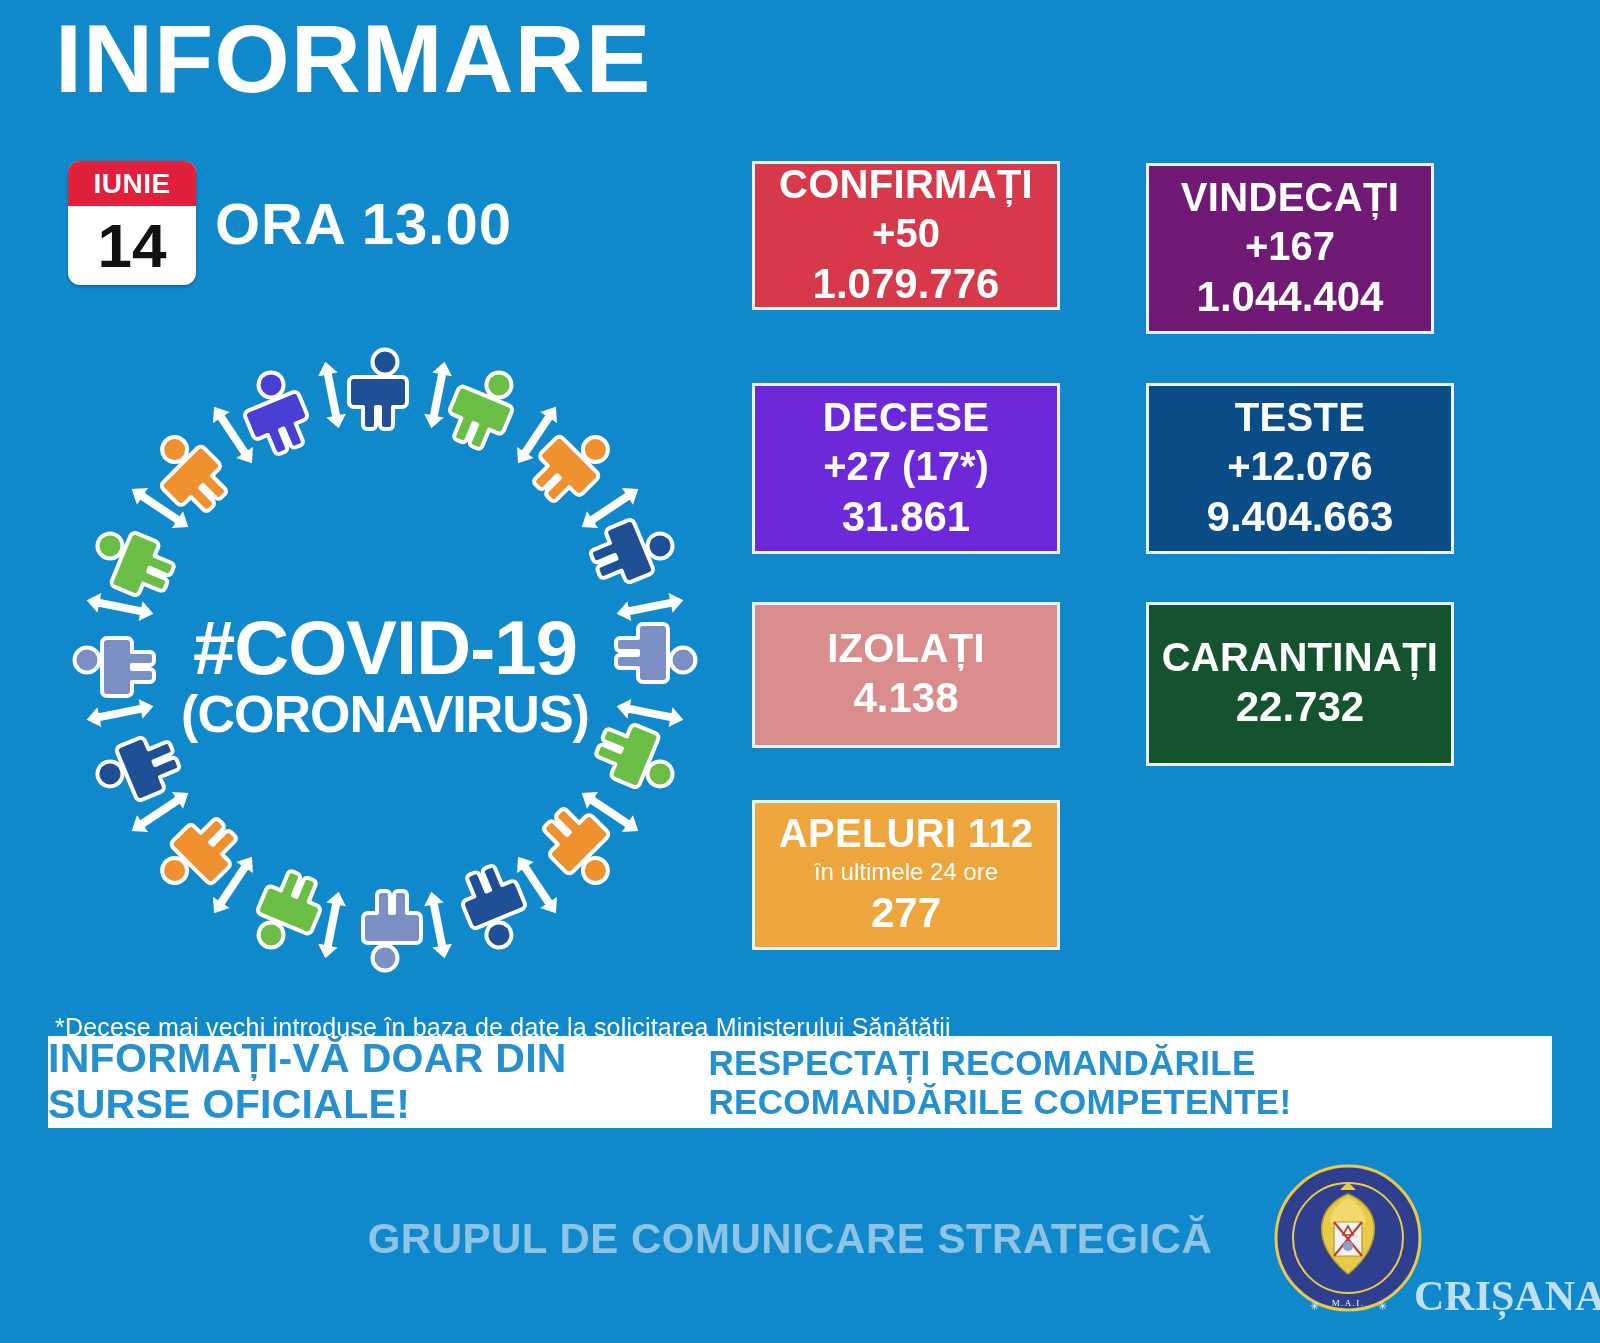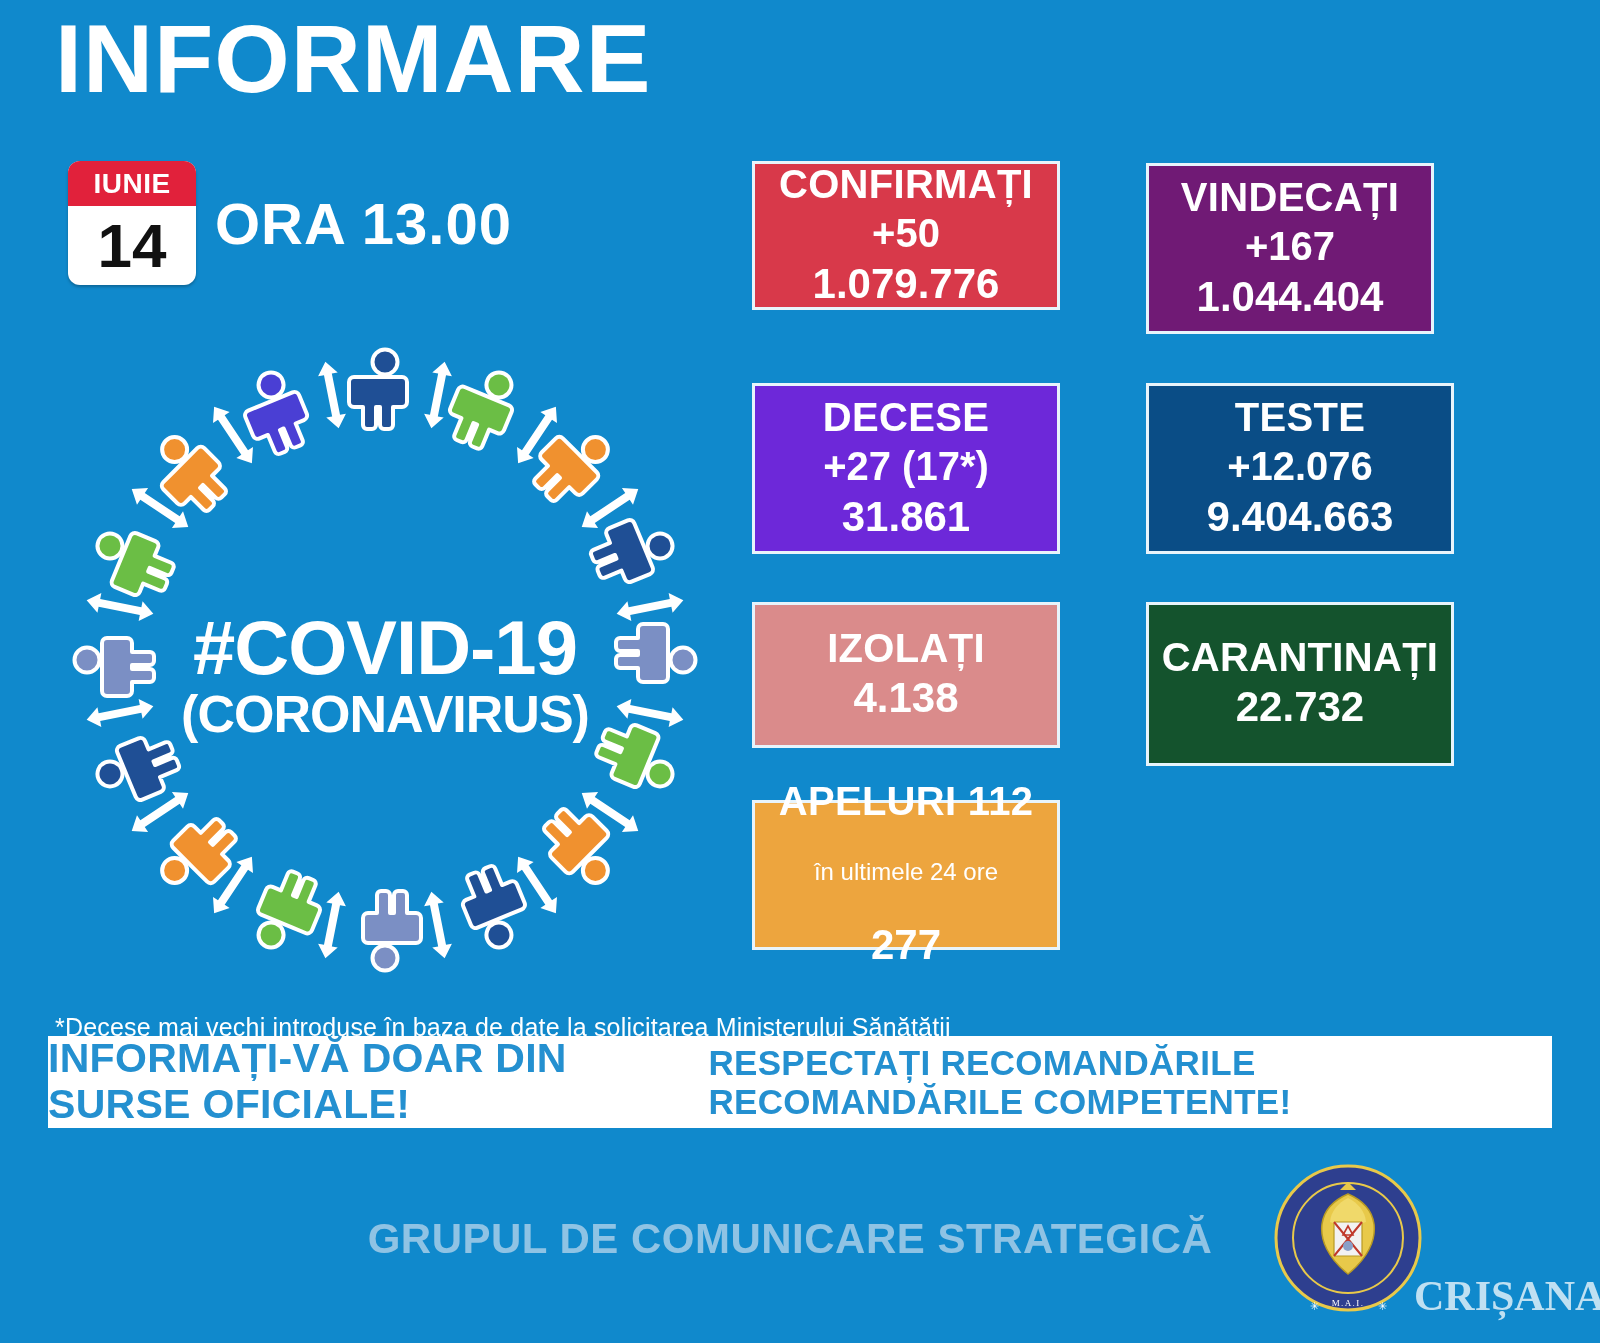--- a/index.html
+++ b/index.html
@@ -62,21 +62,21 @@
   .box .v1 {font-size:40px;font-weight:bold;line-height:1.25;}
   .box .v2 {font-size:42px;font-weight:bold;line-height:1.25;}
   .box .sub{font-size:24px;font-weight:normal;line-height:1.25;}
 
   .b-confirmati{left:752px;  top:161px; width:308px;height:149px;background:#d8394a;}
   .b-vindecati {left:1146px; top:163px; width:288px;height:171px;background:#701a75;}
   .b-decese    {left:752px;  top:383px; width:308px;height:171px;background:#6d28d9;}
   .b-teste     {left:1146px; top:383px; width:308px;height:171px;background:#0a4d86;}
   .b-izolati   {left:752px;  top:602px; width:308px;height:146px;background:#da8b8b;}
   .b-carantina {left:1146px; top:602px; width:308px;height:164px;background:#14532d;}
-  .b-apeluri   {left:752px;  top:800px; width:308px;height:150px;background:#eda53e;gap:32px;}
+  .b-apeluri   {left:752px;  top:800px; width:308px;height:150px;background:#eda53e;}
 
   
   .footnote{
     position:absolute;left:55px;top:997px;
     font-size:25px;color:#ffffff;font-weight:normal;letter-spacing:0.2px;margin-top:16px;
   }
 
   
   .banner{
     position:absolute;left:48px;top:1036px;

